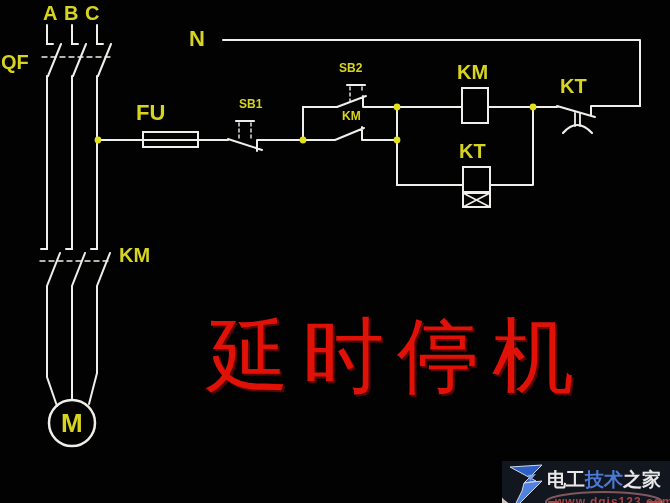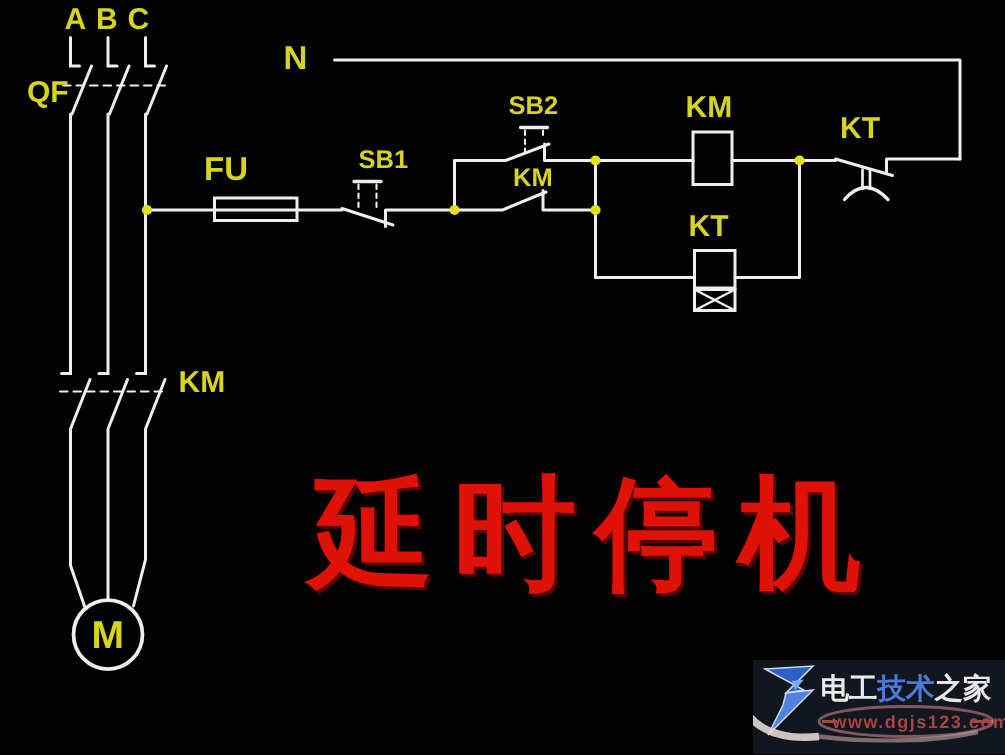--- a/index.html
+++ b/index.html
@@ -1,28 +1,28 @@
 <!DOCTYPE html>
 <html><head>
 <meta charset="utf-8">
 <style>
   html,body{margin:0;padding:0;background:#000;}
   .stage{position:relative;width:670px;height:503px;background:#020202;overflow:hidden;
          font-family:"Liberation Sans",sans-serif;}
   .stage svg.circuit{position:absolute;left:0;top:0;}
   .lbl{position:absolute;color:#d6d41e;font-weight:bold;line-height:1;white-space:nowrap;}
   .lbl-20{font-size:20px;}
-  .lbl-18{font-size:17px;}
+  .lbl-18{font-size:12px;}
   .lbl-22{font-size:22px;}
   .lbl-26{font-size:26px;}
   .title-red{position:absolute;left:207px;top:316px;color:#e01208;
-             font-family:"Liberation Serif","DejaVu Serif",serif;font-weight:bold;
+             font-family:"Liberation Serif","DejaVu Serif",serif;font-weight:normal;
              font-size:82px;letter-spacing:13px;line-height:1;white-space:nowrap;
              text-shadow:2px 2px 0 #5a0400;}
-  .wm{position:absolute;right:0;bottom:0;width:168px;height:63px;background:#12161f;}
+  .wm{position:absolute;right:0;bottom:0;width:168px;height:42px;background:#12161f;}
   .wm-name{position:absolute;left:45px;top:6px;font-size:19px;font-weight:bold;
            color:#e8e8e8;white-space:nowrap;}
   .wm-name .blue{color:#4a7ad4;}
   .wm-url{position:absolute;left:53px;top:34px;font-size:12px;font-weight:bold;
           color:#a84444;letter-spacing:1px;white-space:nowrap;}
   .wm svg{position:absolute;left:0;top:0;}
 </style>
 </head>
 <body>
 
@@ -107,21 +107,21 @@
       <circle cx="303" cy="140" r="3.4"></circle>
       <circle cx="397" cy="107" r="3.4"></circle>
       <circle cx="397" cy="140" r="3.4"></circle>
       <circle cx="533" cy="107" r="3.4"></circle>
     </g>
   </svg>
 
   <span class="lbl lbl-20" style="left:43px;top:3px">A</span>
   <span class="lbl lbl-20" style="left:64px;top:3px">B</span>
   <span class="lbl lbl-20" style="left:85px;top:3px">C</span>
-  <span class="lbl lbl-20" style="left:18px;top:52px">QF</span>
+  <span class="lbl lbl-20" style="left:1px;top:52px">QF</span>
   <span class="lbl lbl-22" style="left:189px;top:28px">N</span>
   <span class="lbl lbl-22" style="left:136px;top:102px">FU</span>
   <span class="lbl lbl-18" style="left:239px;top:98px">SB1</span>
   <span class="lbl lbl-18" style="left:339px;top:62px">SB2</span>
   <span class="lbl lbl-18" style="left:342px;top:110px">KM</span>
   <span class="lbl lbl-20" style="left:457px;top:62px">KM</span>
   <span class="lbl lbl-20" style="left:560px;top:76px">KT</span>
   <span class="lbl lbl-20" style="left:459px;top:141px">KT</span>
   <span class="lbl lbl-20" style="left:119px;top:245px">KM</span>
   <span class="lbl lbl-26" style="left:61px;top:410px">M</span>

